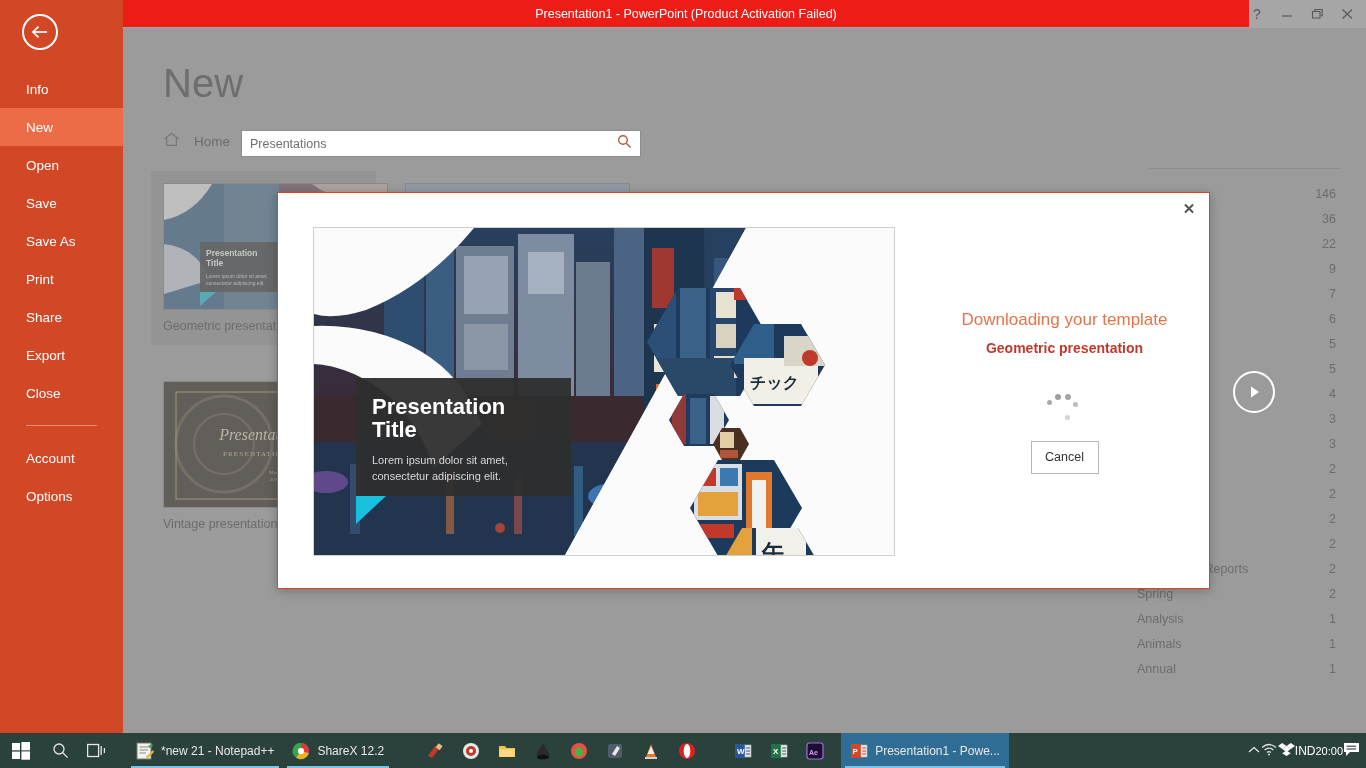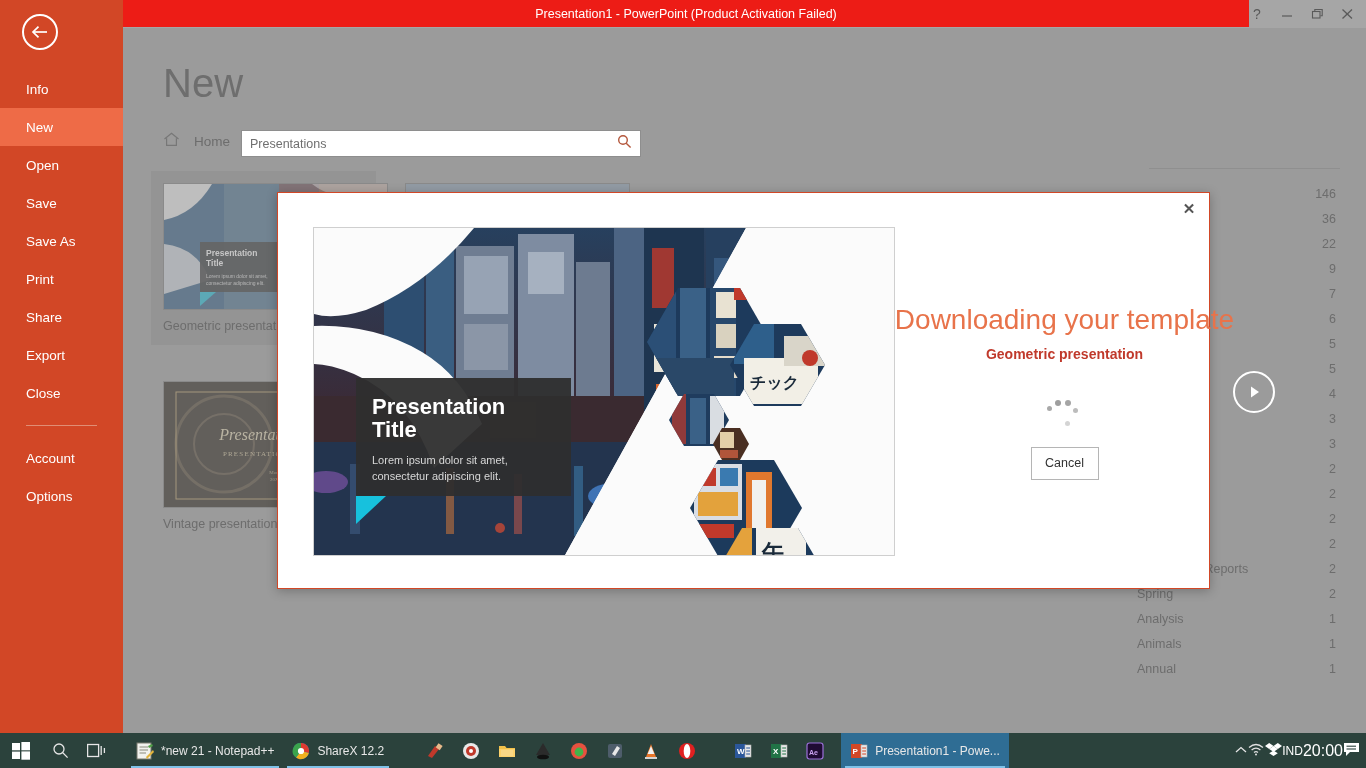--- a/index.html
+++ b/index.html
@@ -139,21 +139,21 @@
     position: absolute; left: 35px; top: 34px;
     width: 582px; height: 329px;
     border: 1px solid #cfcfcf;
     overflow: hidden; background: #bef264;
   }
   .modal-right {
     position: absolute; left: 640px; top: 0; width: 293px; height: 397px;
     display: flex; flex-direction: column; align-items: center;
     justify-content: center;
   }
-  .dl-title { font-size: 28px; color: #e8734a; font-weight: 400; white-space: nowrap; }
+  .dl-title { font-size: 17px; color: #e8734a; font-weight: 400; white-space: nowrap; }
   .dl-sub { font-size: 14px; color: #c0392b; font-weight: bold; margin-top: 10px; }
   .spinner { margin-top: 35px; width: 40px; height: 30px; position: relative; }
   .sp-dot { position: absolute; border-radius: 50%; background: #bdbdbd; }
   .cancel-btn {
     margin-top: 20px;
     width: 68px; height: 33px; border: 1px solid #b5b5b5; background: #fff;
     font-size: 12.5px; color: #333;
     display: flex; align-items: center; justify-content: center;
     font-family: "Liberation Sans", sans-serif;
   }
@@ -170,21 +170,21 @@
     position: relative;
   }
   .tb-item.win { padding: 0 13px 0 12px; }
   .tb-item.active { background: #2f6d94; }
   .tb-item.open::after {
     content:""; position:absolute; left: 4px; right: 4px; bottom: 0; height: 2px;
     background: #7fc2e8;
   }
   .tb-icon { width: 18px; height: 18px; position: relative; flex: 0 0 auto; }
   .tray { margin-left: auto; display: flex; align-items: center; gap: 0; padding-right: 6px; color:#fff; font-size: 12px; }
-  .tray-clock { font-size: 16px; color:#fff; }
+  .tray-clock { font-size: 11px; color:#fff; }
 </style>
 </head>
 <body>
 
 <div id="root">
 
   <div class="titlebar">
     <div class="titlebar-red">Presentation1 -  PowerPoint (Product Activation Failed)</div>
     <div class="win-ctrls">
       <div class="win-btn">?</div>

